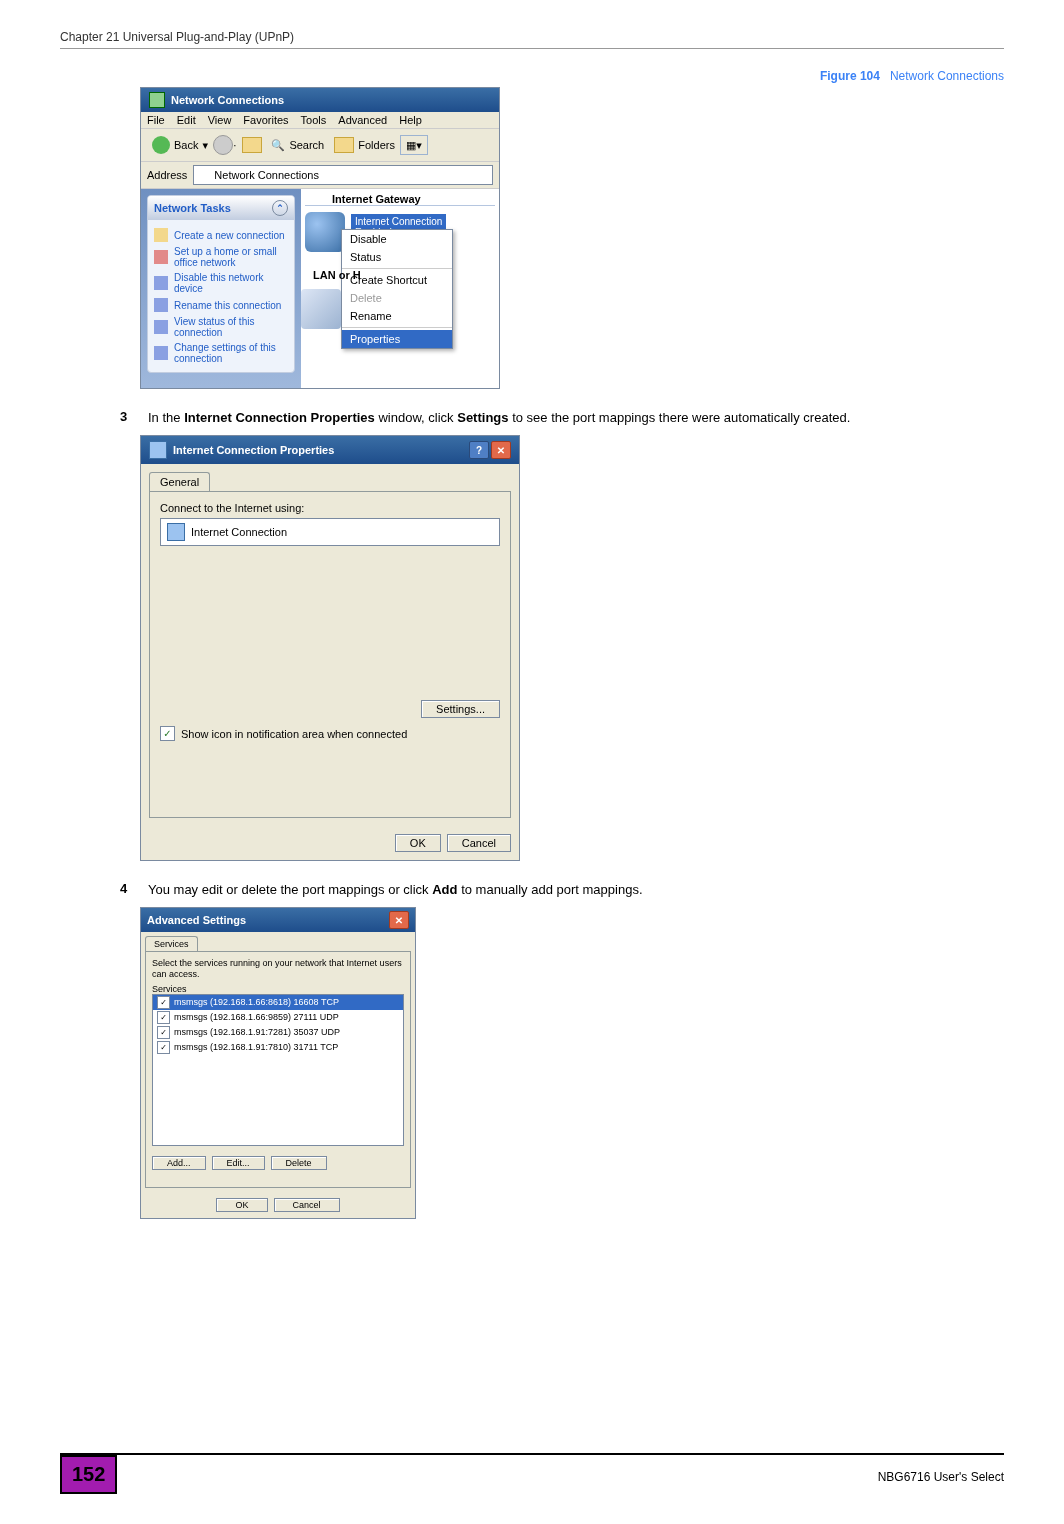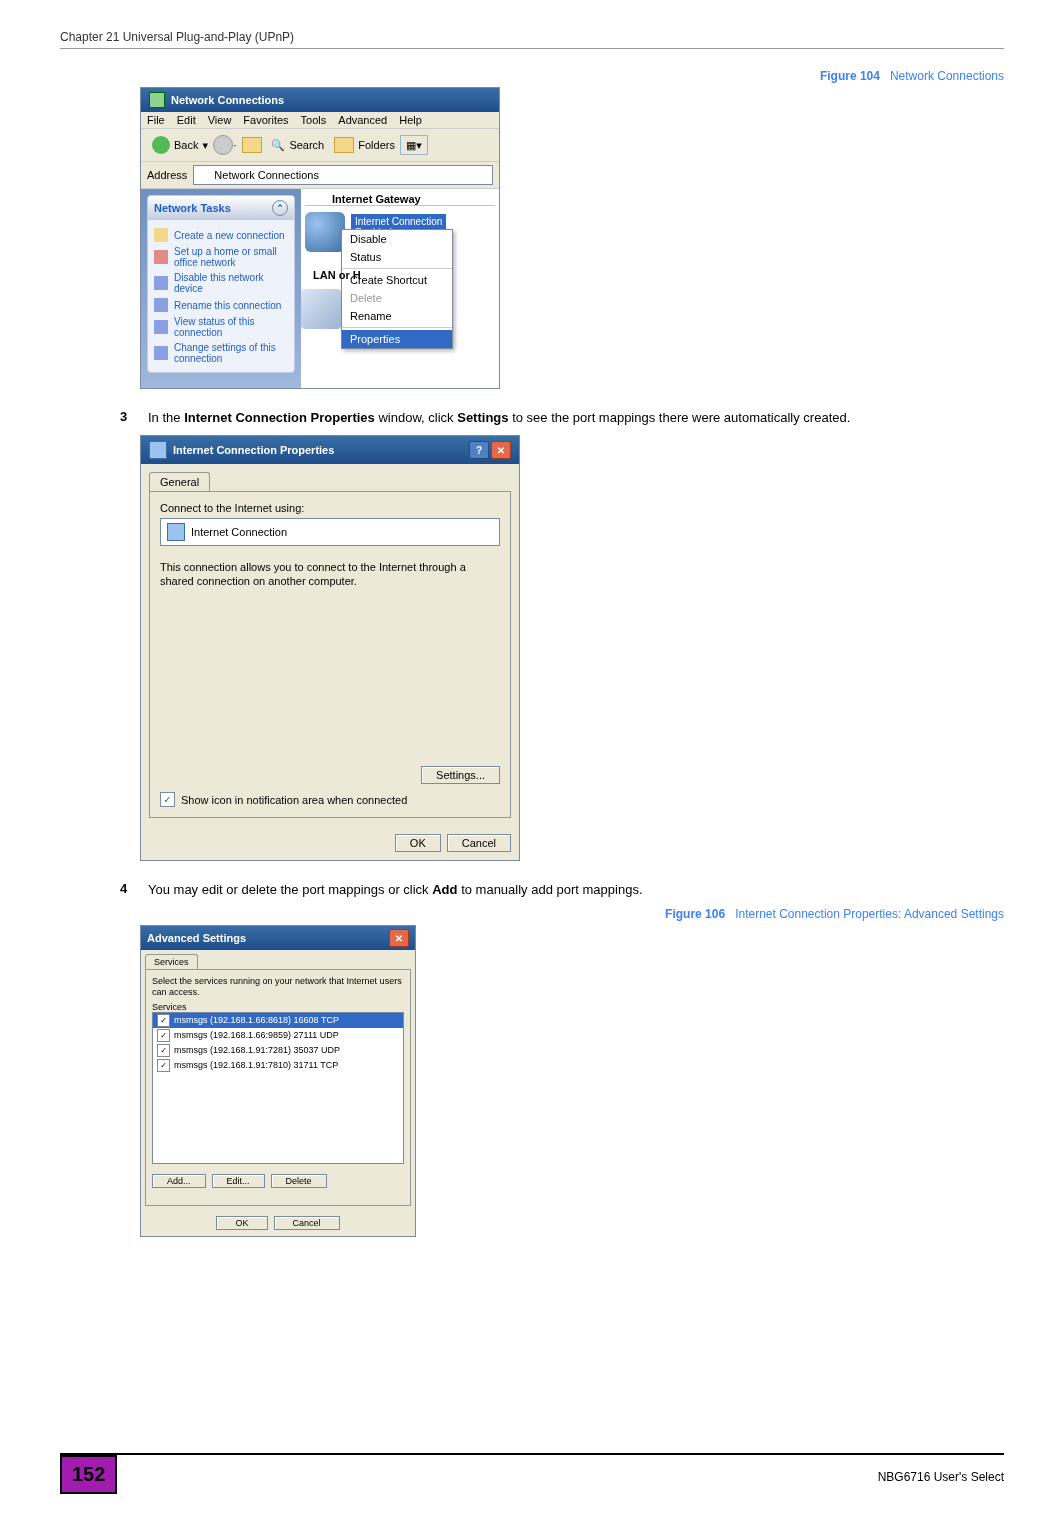--- a/index.html
+++ b/index.html
@@ -454,21 +454,20 @@
     <div class="dlg-body">
       <div class="tabstrip">
         <div class="tab">General</div>
       </div>
       <div class="tab-panel">
         <div>Connect to the Internet using:</div>
         <div class="conn-box">
           <span class="conn-icon"></span>
           <span>Internet Connection</span>
         </div>
-        <div class="desc">This connection allows you to connect to the Internet through a shared connection on another computer.</div>
         <div class="settings-row">
           <button class="btn">Settings...</button>
         </div>
         <div class="chk-row">
           <span class="chk">✓</span>
           <span>Show icon in notification area when connected</span>
         </div>
       </div>
     </div>
     <div class="dlg-buttons">
@@ -477,24 +476,20 @@
     </div>
   </div>
 
   <div class="step">
     <div class="step-num">4</div>
     <div class="step-text">
       <span>You may edit or delete the port mappings or click </span><b>Add</b><span> to manually add port mappings.</span>
     </div>
   </div>
 
-  <div class="figure-caption">
-    <span class="fignum">Figure 106</span>
-    &nbsp;&nbsp;<span>Internet Connection Properties: Advanced Settings</span>
-  </div>
 
   <div class="figure-box fig106">
     <div class="dlg-titlebar">
       <span>Advanced Settings</span>
       <span class="winbtns">
         <span class="winbtn close">✕</span>
       </span>
     </div>
     <div class="dlg-body" style="padding:4px">
       <div class="tabstrip">

